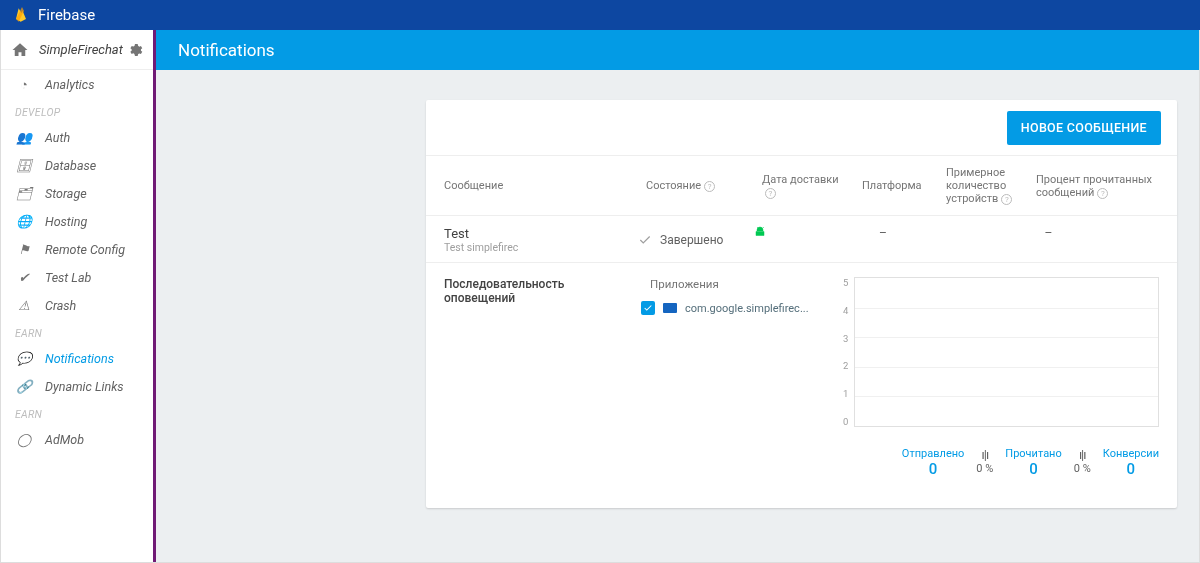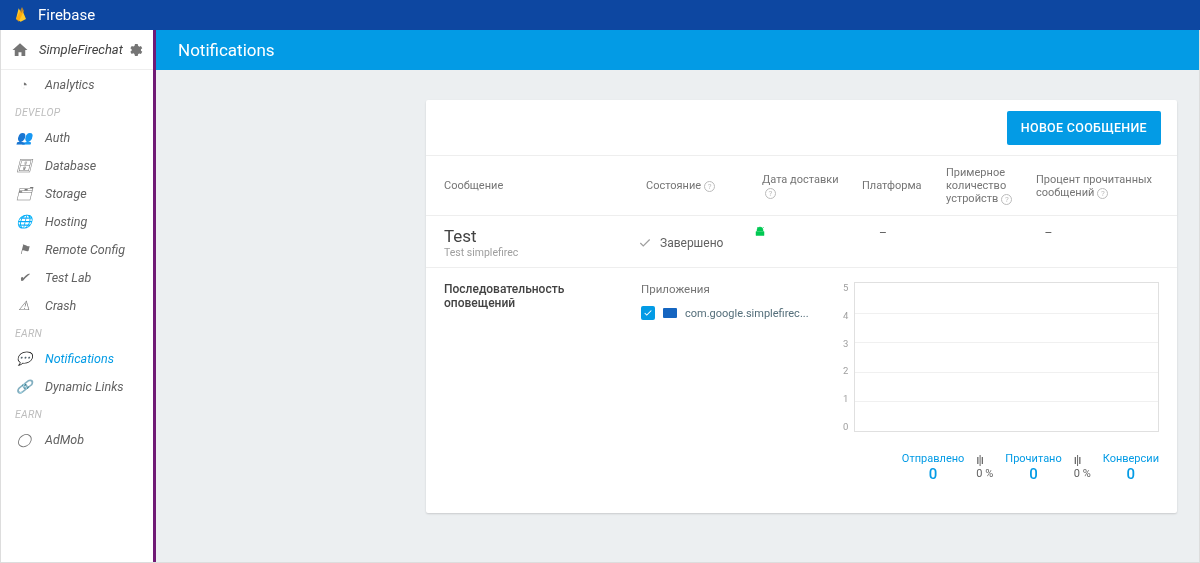--- a/index.html
+++ b/index.html
@@ -26,45 +26,45 @@
   .content { flex:1; padding:30px 22px 22px 270px; }
   .card { background:#fff; border-radius:2px; box-shadow:0 1px 2px rgba(0,0,0,.15); }
   .card-top { height:56px; display:flex; justify-content:flex-end; align-items:center; padding:0 16px; border-bottom:1px solid #eee;}
   .newbtn { background:#039be5; color:#fff; border:none; height:34px; padding:0 14px; font-size:12.5px; font-weight:500; letter-spacing:.3px; border-radius:2px; cursor:pointer; }
   table.hdr { width:100%; border-collapse:collapse; font-size:11px; color:#757575; }
   table.hdr th { text-align:left; font-weight:400; padding:10px 8px; border-bottom:1px solid #eee; }
   table.hdr th:first-child { padding-left:18px; }
   .help { display:inline-block; width:11px; height:11px; border:1px solid #bbb; border-radius:50%; font-size:8px; line-height:10px; text-align:center; color:#bbb; margin-left:3px;}
   .row { display:flex; padding:10px 8px 8px 18px; font-size:12px; color:#616161; border-bottom:1px solid #eee; }
   .row .c1 { flex:0 0 194px; }
-  .row .c1 .t { font-size:17px; color:#424242; }
+  .row .c1 .t { font-size:13px; color:#424242; }
   .row .c1 .s { font-size:10.5px; color:#9e9e9e; }
   .row .c2 { flex:0 0 116px; display:flex; align-items:center; gap:8px; }
   .row .c3 { flex:0 0 100px; font-size:11px; }
   .row .c4 { flex:0 0 84px; }
   .row .c5 { flex:0 0 90px; text-align:center;}
   .row .c6 { flex:1; text-align:center;}
   .detail { display:flex; padding:14px 18px 8px; gap:22px; }
   .detail .d1 { flex:0 0 175px; font-size:12px; color:#424242; font-weight:500;}
   .detail .d2 { flex:0 0 180px; font-size:11.5px; }
-  .apps-title { color:#757575; margin-bottom:10px;}
+  .apps-title { color:#757575; margin-bottom:10px;margin-left:9px;}
   .app-item { display:flex; align-items:center; gap:8px; color:#546e7a; font-size:11px;}
   .chk { width:14px; height:14px; background:#039be5; border-radius:2px; display:flex; align-items:center; justify-content:center;}
   .chk svg { width:10px; height:10px; stroke:#fff; stroke-width:2.5; fill:none;}
   .andro { width:14px; height:10px; background:#1565c0; border-radius:1px;}
   .chartbox { flex:1; }
   .chart { display:flex; height:150px; }
   .yaxis { display:flex; flex-direction:column; justify-content:space-between; align-items:flex-end; font-size:9.5px; color:#9e9e9e; padding-right:6px; }
   .plot { flex:1; border:1px solid #e0e0e0; position:relative; }
   .plot .gl { position:absolute; left:0; right:0; height:1px; background:#f0f0f0; }
   .stats { display:flex; justify-content:flex-end; gap:12px; padding:12px 18px 30px; font-size:11px; }
   .stat { text-align:center; }
   .stat .sl { color:#039be5; }
   .stat .sv { color:#039be5; font-size:15px; font-weight:500; }
-  .conv { color:#616161; text-align:left; }
+  .conv { color:#616161; text-align:center; }
   .conv .bars { font-size:13px; letter-spacing:-1px;}
   .android-ico{ width:12px;height:12px; display:inline-block;}
 </style>
 </head>
 <body>
 
 <div class="topbar">
   <svg class="flame" viewBox="0 0 24 24">
       <path fill="#ffca28" d="M3 18 7 2l4 7 2-3 5 12-8 4z"></path>
       <path fill="#ffa000" d="M3 18 12 0l3 6-8 16z" opacity=".7"></path>

